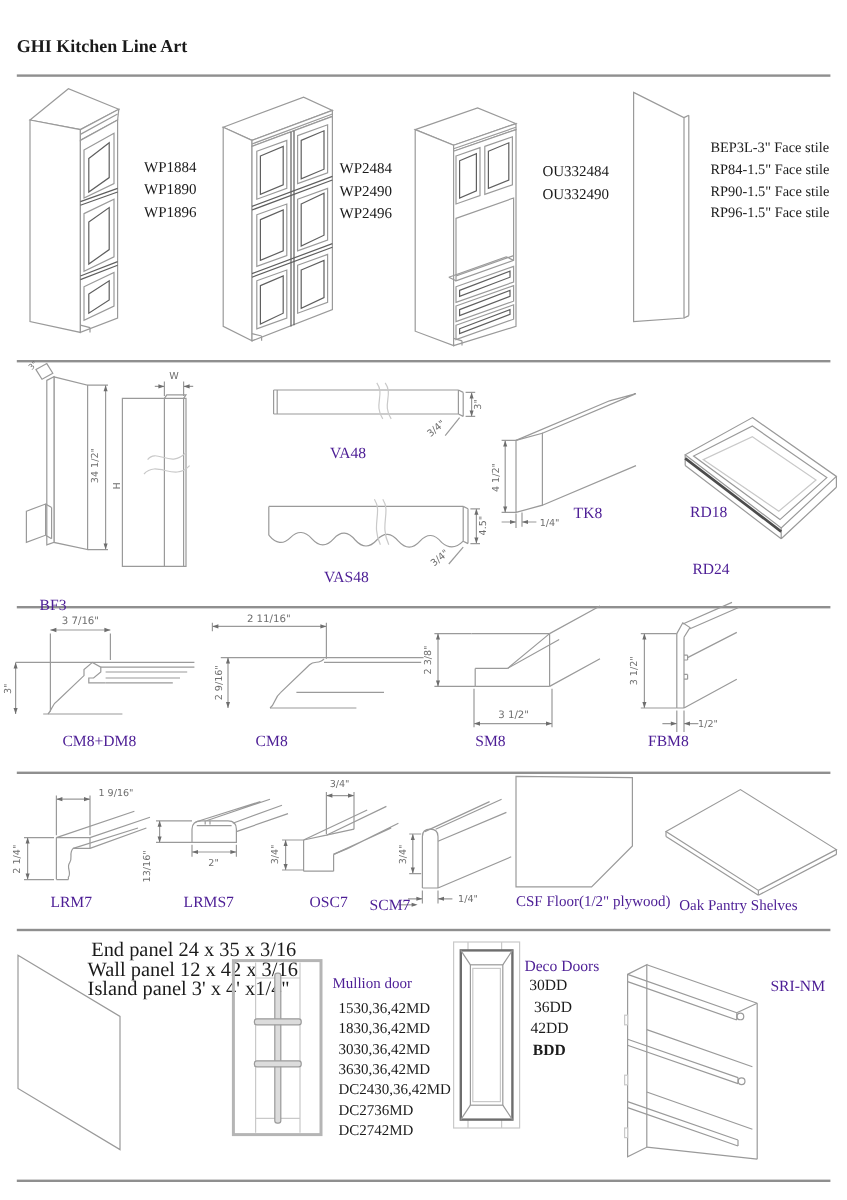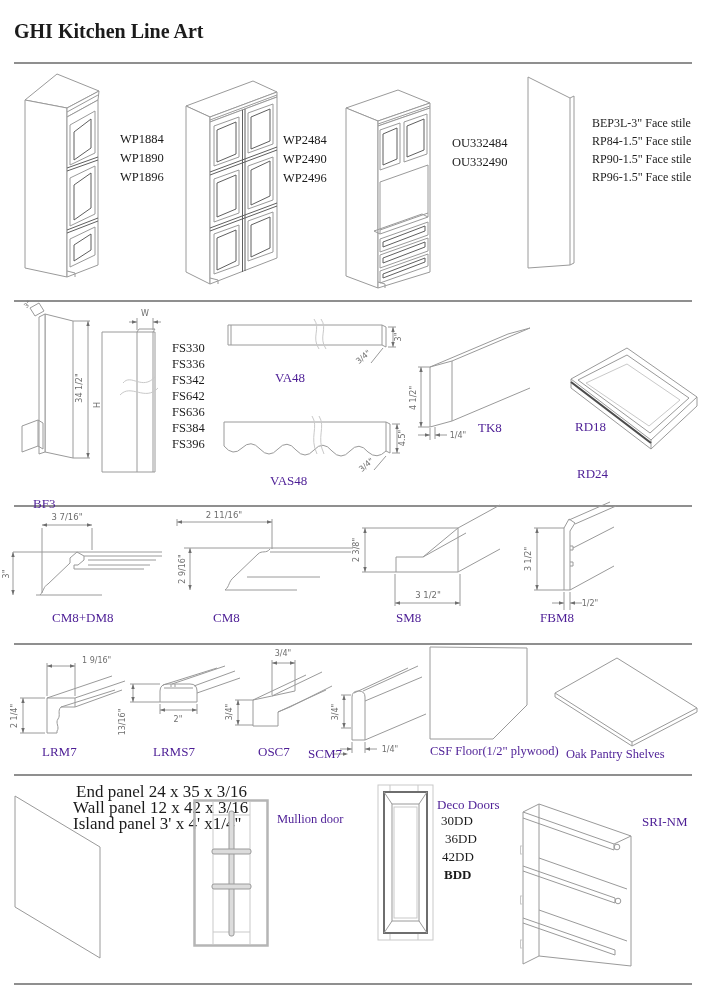--- a/index.html
+++ b/index.html
@@ -1,18 +1,18 @@
 <!DOCTYPE html>
 <html><head>
 <meta charset="utf-8">
 <style>
   html,body{margin:0;padding:0;background:#fff;}
   #page{position:relative;width:706px;height:1000px;background:#fff;overflow:hidden;
         font-family:"Liberation Serif",serif;color:#1b1b1b;}
-  .title{position:absolute;top:20px;font-size:20px;font-weight:bold;white-space:nowrap;}
+  .title{position:absolute;top:31px;font-size:15px;font-weight:bold;white-space:nowrap;}
   .divider{position:absolute;left:14px;width:678px;height:2px;background:#8f8f8f;}
   .lbl{position:absolute;font-family:"Liberation Serif",serif;font-size:13px;color:#4c1d95;white-space:nowrap;}
   .lbl-sm{font-size:12.5px;}
   .sku-list{position:absolute;font-family:"Liberation Serif",serif;color:#1b1b1b;white-space:nowrap;}
   .sku-list div{line-height:19px;font-size:12.5px;}
   .rp-list div{line-height:18px;font-size:12px;}
   .fs-list div{line-height:16px;font-size:12.5px;}
   .mull-list div{line-height:17px;font-size:12.5px;}
   .deco-list div{line-height:18px;font-size:13px;}
   .panel-list div{line-height:16px;font-size:17px;}
@@ -146,29 +146,20 @@
     <path d="M8,27 L61,27 L61,167 L8,167 Z"></path>
     <path d="M43,27 L43,167 M59,27 L59,167"></path>
     <path d="M43,27 L45,24 L61,24 L59,27"></path>
     <path class="lt" d="M29,78 C37,68 48,86 61,72 M26,90 C37,78 51,97 64,83"></path>
     <path d="M43,25 L43,13 M59,25 L59,13 M35,17 L43,17 M59,17 L67,17"></path>
     <path class="ar" d="M43,17 L38,15.3 L38,18.7 Z"></path>
       <path class="ar" d="M59,17 L64,15.3 L64,18.7 Z"></path>
     <text x="51" y="11" text-anchor="middle">W</text>
     <text transform="translate(6,100) rotate(-90)" text-anchor="middle">H</text>
   </svg>
-  <div class="sku-list fs-list" style="left:172px;top:340px;">
-    <div>FS330</div>
-    <div>FS336</div>
-    <div>FS342</div>
-    <div>FS642</div>
-    <div>FS636</div>
-    <div>FS384</div>
-    <div>FS396</div>
-  </div>
 
   <svg style="left:222px;top:318px;" width="185" height="65" viewBox="0 0 185 65">
     <path d="M6,7 L160,7 M6,7 L6,27 M6,27 L160,27 M160,7 L160,27 M9,7 L9,27"></path>
     <path d="M160,7 L164,9 M164,9 L164,29 M164,29 L160,27"></path>
     <path class="lt" d="M92,1 C99,11 89,19 97,31 M99,1 C106,11 96,19 104,31"></path>
     <path d="M166,9 L174,9 M166,29 L174,29 M171,9 L171,29"></path>
     <path class="ar" d="M171,9 L169.3,14 L172.7,14 Z"></path>
       <path class="ar" d="M171,29 L169.3,24 L172.7,24 Z"></path>
     <text transform="translate(179,19) rotate(-90)" text-anchor="middle">3"</text>
     <path d="M161,30 L149,45"></path>
@@ -354,20 +345,29 @@
   </div>
 
   <svg style="left:192px;top:798px;" width="80" height="152" viewBox="0 0 80 152">
     <rect class="md" x="2.5" y="2.5" width="73" height="145"></rect>
     <path class="lt" d="M21,4 L21,146 M58,4 L58,146 M21,17 L58,17 M21,134 L58,134"></path>
     <rect class="bar" x="37" y="13" width="5" height="125" rx="2"></rect>
     <rect class="bar" x="20" y="51" width="39" height="5" rx="2"></rect>
     <rect class="bar" x="20" y="86" width="39" height="5" rx="2"></rect>
   </svg>
   <div class="lbl lbl-sm" style="left:277px;top:812px;">Mullion door</div>
+  <div class="sku-list mull-list" style="left:282px;top:832px;">
+    <div>1530,36,42MD</div>
+    <div>1830,36,42MD</div>
+    <div>3030,36,42MD</div>
+    <div>3630,36,42MD</div>
+    <div>DC2430,36,42MD</div>
+    <div>DC2736MD</div>
+    <div>DC2742MD</div>
+  </div>
 
   <svg style="left:374px;top:782px;" width="64" height="162" viewBox="0 0 64 162">
     <rect class="lt" x="4" y="3" width="55" height="155" stroke-width="2"></rect>
     <path class="lt" d="M16,3 L16,10 M44,3 L44,10 M16,151 L16,158 M44,151 L44,158"></path>
     <rect class="fr" x="10" y="10" width="43" height="141"></rect>
     <path d="M10,10 L18,22 M53,10 L45,22 M10,151 L18,139 M53,151 L45,139"></path>
     <rect x="18" y="22" width="27" height="117"></rect>
     <rect class="lt" x="20" y="25" width="23" height="111"></rect>
   </svg>
   <div class="lbl" style="left:437px;top:797px;">Deco Doors</div>

